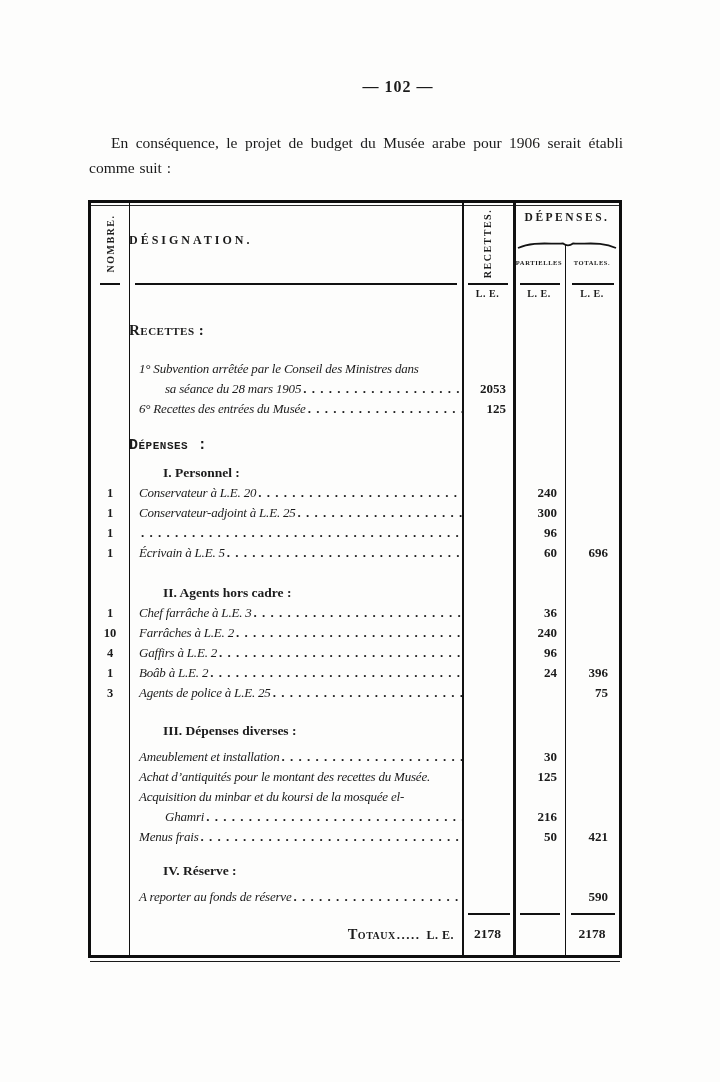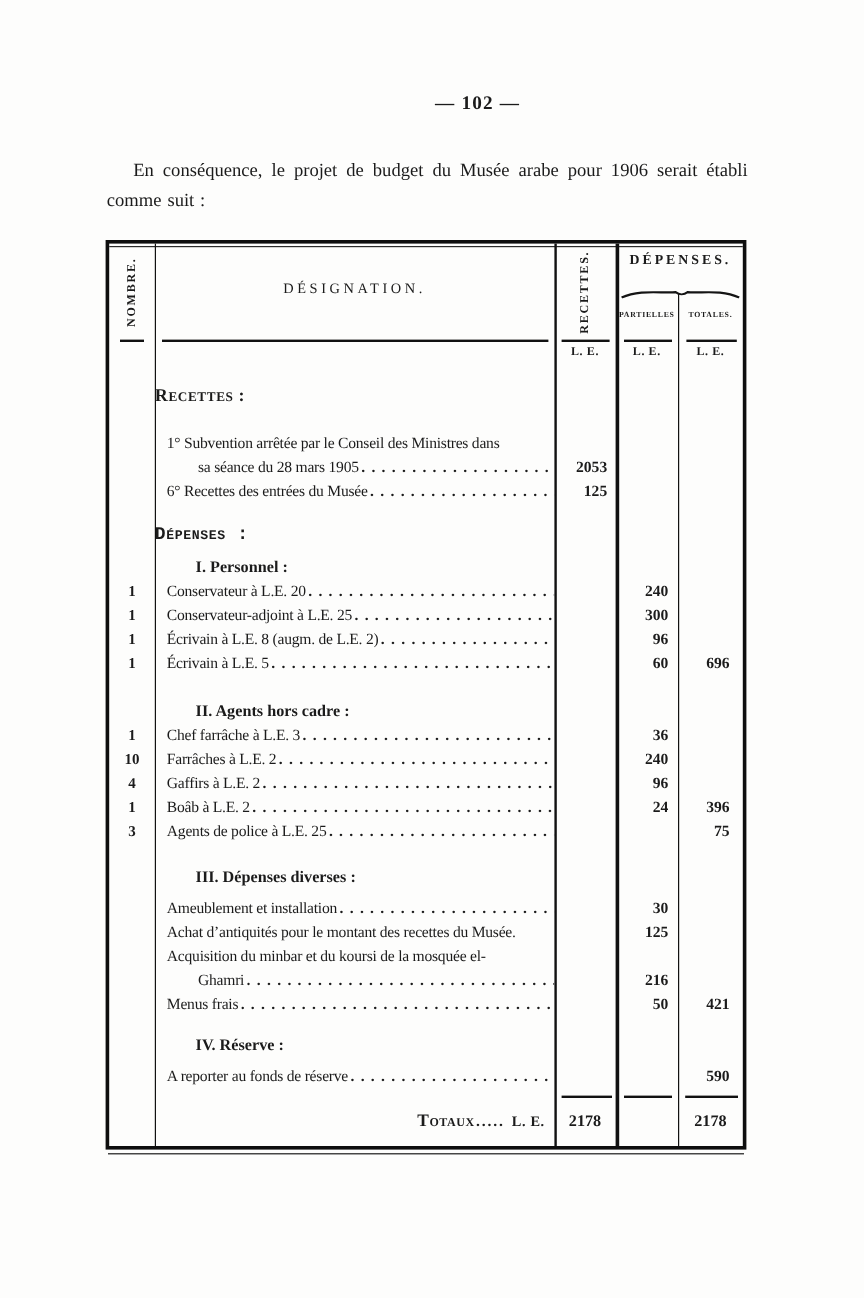--- a/index.html
+++ b/index.html
@@ -36,22 +36,22 @@
   .vl4{left:474px;width:1.2px;top:42px;}
   
   .hcell{position:absolute;display:flex;align-items:center;justify-content:center;overflow:visible;}
   .vtext{
     transform:rotate(-90deg);white-space:nowrap;flex:none;
     font-weight:bold;font-size:10px;letter-spacing:1.5px;
   }
   .h-nombre{left:0;top:0;width:38px;height:80px;}
   .h-recettes{left:371px;top:0;width:51px;height:80px;}
   .h-designation{
-    position:absolute;left:38px;top:30px;width:333px;text-align:center;
-    font-weight:normal;font-size:12px;letter-spacing:3px;
+    position:absolute;left:38px;top:30px;width:333px;
+    font-weight:bold;font-size:12px;letter-spacing:3px;
   }
   .h-depenses{
     position:absolute;left:424px;top:8px;width:104px;text-align:center;
     font-weight:bold;font-size:11.5px;letter-spacing:2.5px;
   }
   .h-brace{position:absolute;left:426px;top:36px;width:100px;height:10px;}
   .h-sub{
     position:absolute;top:56px;font-weight:bold;font-size:6.5px;letter-spacing:.6px;text-align:center;
   }
   .h-partielles{left:422px;width:52px;}
@@ -76,21 +76,21 @@
   .c-par{padding-right:8px;}
   .c-tot{padding-right:11px;}
   .trow.section{height:22px;}
   .trow.section .c-des{
     padding:0;text-align:left;font-variant:small-caps;font-weight:bold;
     font-size:15px;letter-spacing:.5px;line-height:22px;
   }
   .trow.group{height:20px;}
   .trow.group .c-des{padding-left:34px;font-weight:600;font-size:13.5px;line-height:20px;}
   .dline{display:flex;line-height:20px;font-size:13px;}
-  .dline .lbl{white-space:nowrap;letter-spacing:-0.2px;flex:none;}
+  .dline .lbl{white-space:nowrap;letter-spacing:-0.2px;flex:none;font-style:italic;}
   .dline.l2 .lbl{padding-left:26px;}
   .leaders{flex:1 1 auto;overflow:hidden;white-space:nowrap;margin-left:2px;}
   .leaders::after{
     content:". . . . . . . . . . . . . . . . . . . . . . . . . . . . . . . . . . . . . . . . . . . . . . . .";
     font-weight:bold;letter-spacing:1px;
   }
   
   .trule{position:absolute;top:710px;height:1.8px;background:#111;}
   .tr-rec{left:377px;width:42px;}
   .tr-par{left:429px;width:40px;}
@@ -216,21 +216,20 @@
           </div>
         </div>
         <div class="c-val c-rec"></div>
         <div class="c-val c-par">300</div>
         <div class="c-val c-tot"></div>
       </div>
       <div class="trow item">
         <div class="c-nom">1</div>
         <div class="c-des">
           <div class="dline">
-            <div class="lbl">Écrivain à L.E. 8 (augm. de L.E. 2)</div>
             <div class="leaders"></div>
           </div>
         </div>
         <div class="c-val c-rec"></div>
         <div class="c-val c-par">96</div>
         <div class="c-val c-tot"></div>
       </div>
       <div class="trow item">
         <div class="c-nom">1</div>
         <div class="c-des">

